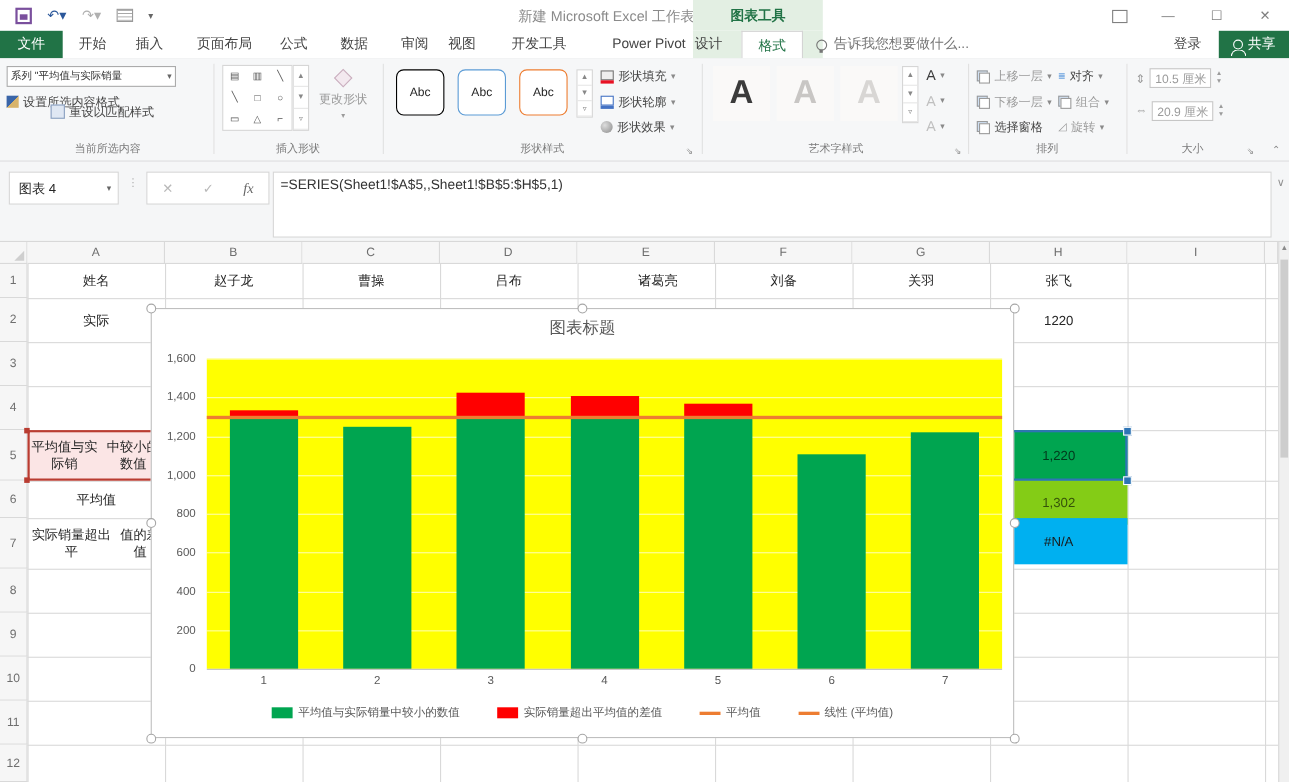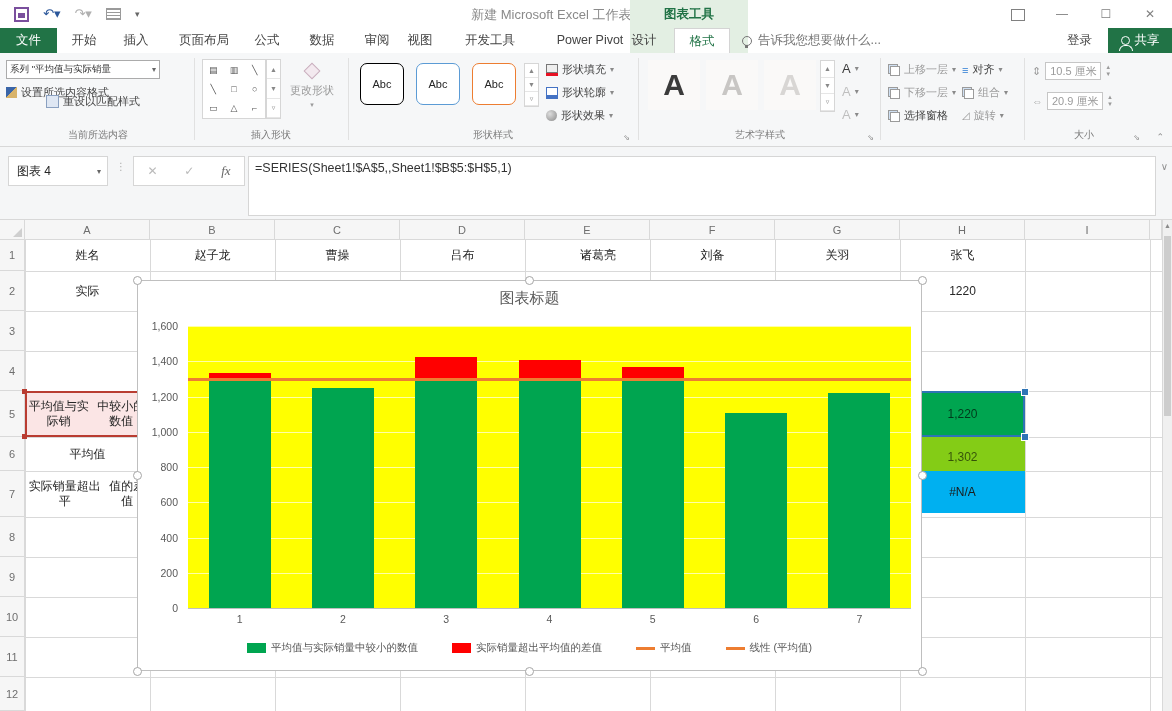--- a/index.html
+++ b/index.html
@@ -307,20 +307,23 @@
           <i></i>
           <i></i>
         </span>
       <span>组合</span>
         <span class="car">▾</span>
     </div>
     <div class="rbtn dis" style="left:962px;top:55px;">
       <span style="font-size:10px;">◿</span>
       <span>旋转</span>
         <span class="car">▾</span>
+    </div>
+    <div class="abs" style="left:884px;top:0;width:136px;height:92px;">
+      <div class="grouplabel">排列</div>
     </div>
     <div class="vsep" style="left:1024px;"></div>
 
     <div class="spinbox" style="left:1032px;top:9px;">
       <span>⇕</span>
       <span class="spininput">10.5 厘米</span>
       <span class="spinud">
           <span>▲</span>
           <span>▼</span>
         </span>

